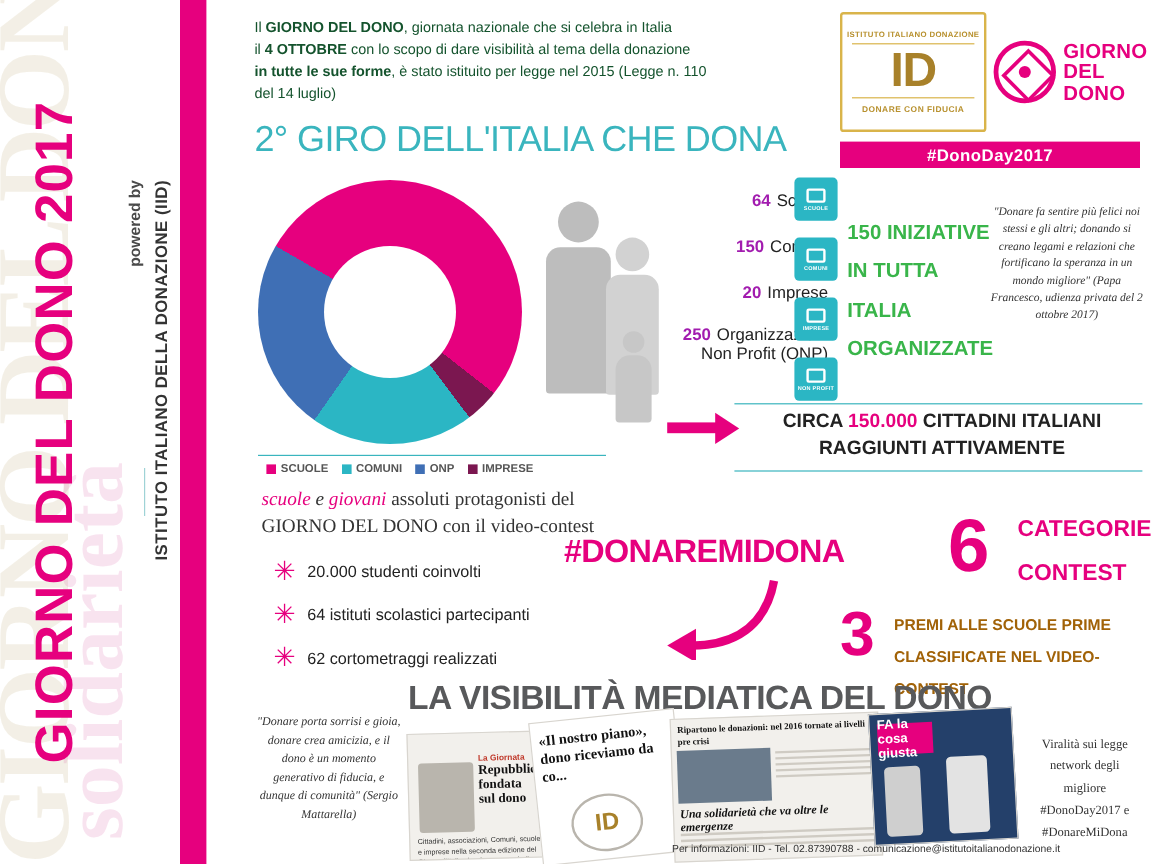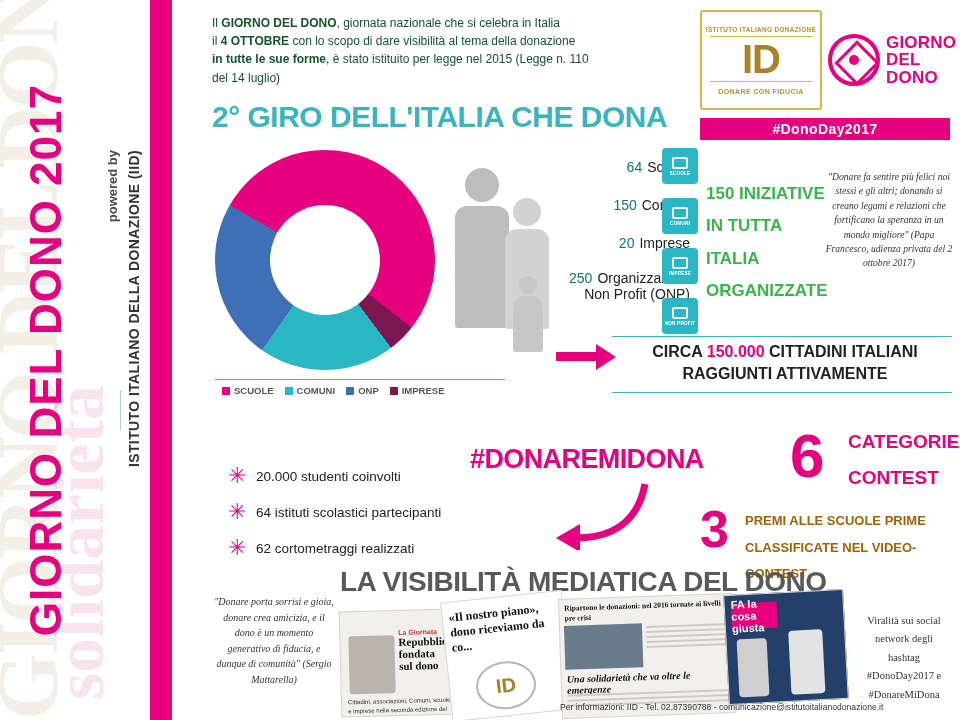--- a/index.html
+++ b/index.html
@@ -82,21 +82,21 @@
   .gd-text { font-size:17px; font-weight:bold; color:#e6007e; line-height:1.02; letter-spacing:.2px;}
   .hashtag-bar {
     position:absolute; left:700px; top:118px; width:250px; height:22px;
     background:#e6007e; color:#fff; font-weight:bold; font-size:14px;
     display:flex; align-items:center; justify-content:center; letter-spacing:.4px;
   }
 
   
   .headline {
     position:absolute; left:212px; top:100px; width:500px;
-    font-size:30px; font-weight:bold; color:#3ab5be; letter-spacing:-.5px;
+    font-size:30px; font-weight:normal; color:#3ab5be; letter-spacing:-.5px;
   }
 
   
   .donut-wrap { position:absolute; left:215px; top:150px; width:230px; height:230px; }
   .donut {
     width:220px; height:220px; border-radius:50%;
     background:conic-gradient(
       #e6007e 0deg 128deg,
       #7b1750 128deg 143deg,
       #2bb6c4 143deg 215deg,
@@ -121,21 +121,21 @@
   .p-mid { left:50px; top:38px; color:#d2d2d2;}
   .p-mid .head{ width:28px; height:28px; margin-left:8px;}
   .p-mid .body{ width:44px; height:100px; margin-top:3px;}
   .p-small{ left:58px; top:116px; color:#c7c7c7;}
   .p-small .head{ width:18px; height:18px; margin-left:6px;}
   .p-small .body{ width:30px; height:56px; margin-top:2px;}
 
   
   .stats { position:absolute; left:490px; top:148px; width:200px; }
   .stat-row { height:38px; display:flex; align-items:center; justify-content:flex-end; font-size:14px; color:#222; }
-  .stat-row .num { color:#0f766e; font-weight:normal; margin-right:5px; }
+  .stat-row .num { color:#a21caf; font-weight:bold; margin-right:5px; }
   .stat-row.two { height:54px; text-align:right; display:block; padding-top:8px;}
   .badges { position:absolute; left:662px; top:148px; width:38px; }
   .badge { width:36px; height:36px; background:#2bb6c4; border-radius:4px; margin-bottom:14px;
            display:flex; flex-direction:column; align-items:center; justify-content:center; color:#fff;}
   .badge .ic { width:16px; height:12px; border:2px solid #fff; border-radius:2px; }
   .badge .lb2 { font-size:4.6px; font-weight:bold; margin-top:2px; letter-spacing:.2px; }
 
   
   .iniz { position:absolute; left:706px; top:178px; width:120px; font-size:17px; font-weight:bold; color:#39b54a; line-height:1.9; }
   .iniz .n { color:#39b54a; }
@@ -356,20 +356,24 @@
       <div class="head2"></div>
     </div>
   <div class="rule-c1"></div>
   <div class="cittadini">
     <div><span>CIRCA </span><span class="n">150.000</span><span> CITTADINI ITALIANI</span></div>
     <div>RAGGIUNTI ATTIVAMENTE</div>
   </div>
   <div class="rule-c2"></div>
 
   <div class="scuole-lead">
+    <div>
+      <span class="pink">scuole</span><span class="ital"> e </span><span class="pink">giovani</span><span> assoluti protagonisti del</span>
+    </div>
+    <div>GIORNO DEL DONO con il video-contest</div>
   </div>
 
   <div class="bullets">
     <div class="bullet">
         <span class="ast">✳</span>
         <span>20.000 studenti coinvolti</span>
       </div>
     <div class="bullet">
         <span class="ast">✳</span>
         <span>64 istituti scolastici partecipanti</span>
@@ -435,21 +439,21 @@
     </div>
   </div>
 
   <div class="clip clipD">
     <div style="position:absolute;left:6px;top:8px;width:46px;height:26px;background:#e6007e;color:#fff;font-size:11px;font-weight:bold;display:flex;align-items:center;justify-content:center">FA la cosa giusta</div>
     <div style="position:absolute;left:10px;top:44px;width:30px;height:58px;background:#cfcfcf;border-radius:4px"></div>
     <div style="position:absolute;left:62px;top:38px;width:34px;height:64px;background:#e3e3e3;border-radius:4px"></div>
   </div>
 
   <div class="social">
-    <div>Viralità sui social</div>
+    <div>Viralità sui legge</div>
     <div>network degli</div>
-    <div>hashtag</div>
+    <div>migliore</div>
     <div>#DonoDay2017 e</div>
     <div>#DonareMiDona</div>
   </div>
 
   <div class="footer">Per informazioni: IID - Tel. 02.87390788 - comunicazione@istitutoitalianodonazione.it</div>
 </div>
 
 </body></html>

